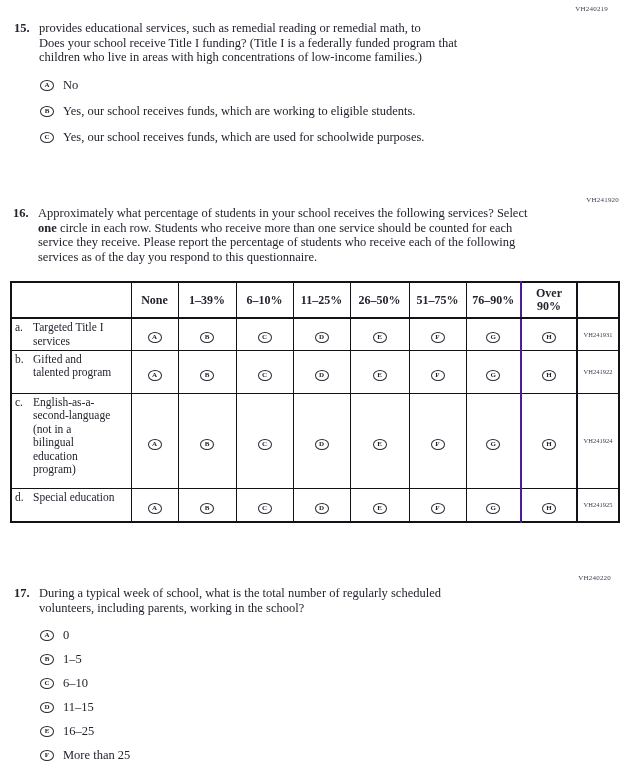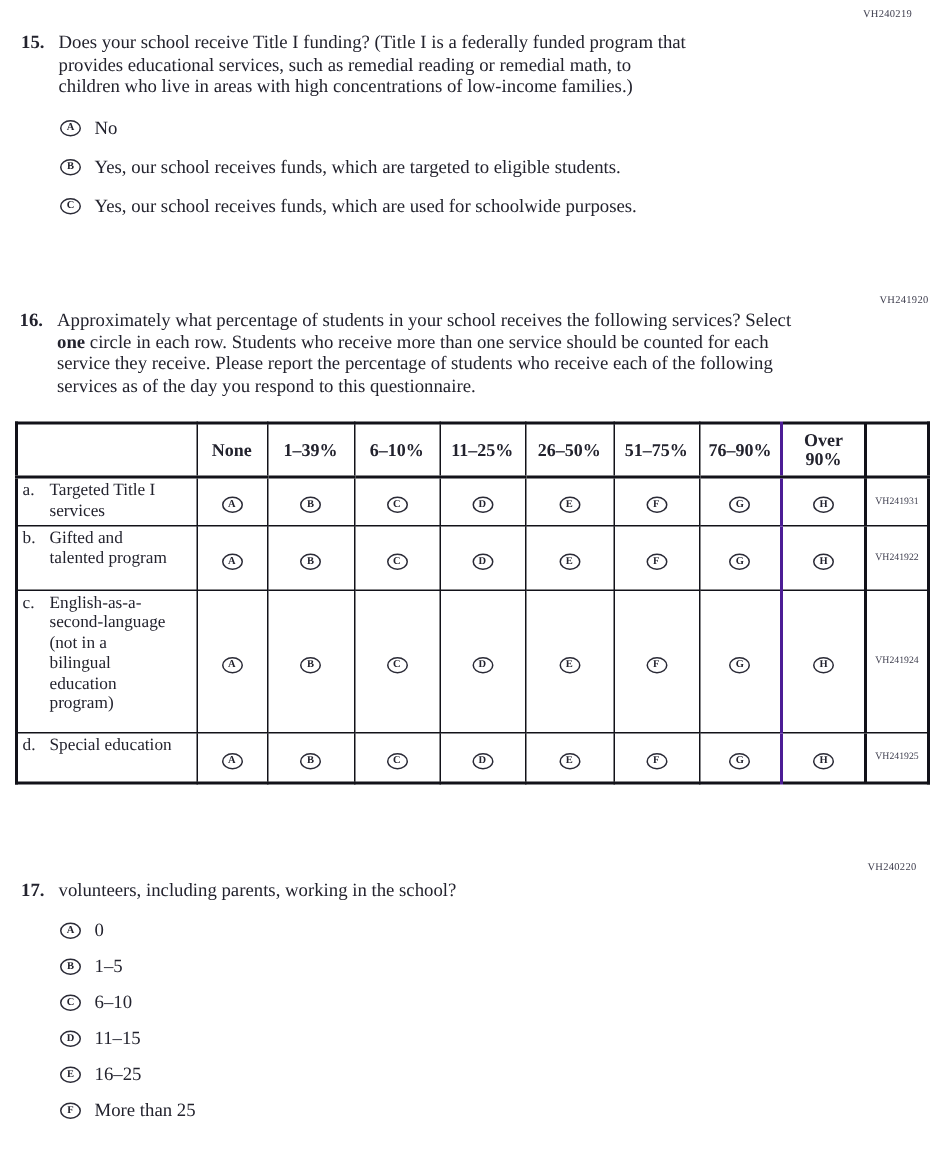--- a/index.html
+++ b/index.html
@@ -141,37 +141,37 @@
 <body>
 
 <div class="vcode" id="code-q15">VH240219</div>
 <div class="vcode" id="code-q16">VH241920</div>
 <div class="vcode" id="code-q17">VH240220</div>
 
 <section class="question" id="q15">
   <div class="qhead">
     <span class="qnum">15.</span>
     <div class="qtext">
+      <div class="tline">provides educational services, such as remedial reading or remedial math, to</div>
       <div class="tline">Does your school receive Title I funding? (Title I is a federally funded program that</div>
-      <div class="tline">provides educational services, such as remedial reading or remedial math, to</div>
       <div class="tline">children who live in areas with high concentrations of low-income families.)</div>
     </div>
   </div>
   <div class="optlist">
     <div class="option">
       <span class="circ">
           <i>A</i>
         </span>
       <span class="olabel">No</span>
     </div>
     <div class="option">
       <span class="circ">
           <i>B</i>
         </span>
-      <span class="olabel">Yes, our school receives funds, which are targeted to eligible students.</span>
+      <span class="olabel">Yes, our school receives funds, which are working to eligible students.</span>
     </div>
     <div class="option">
       <span class="circ">
           <i>C</i>
         </span>
       <span class="olabel">Yes, our school receives funds, which are used for schoolwide purposes.</span>
     </div>
   </div>
 </section>
 
@@ -283,20 +283,21 @@
       <td class="ccell"><span class="circ"><i>H</i></span></td>
       <td class="codecell">VH241925</td>
     </tr>
   </tbody>
 </table>
 
 <section class="question" id="q17">
   <div class="qhead">
     <span class="qnum">17.</span>
     <div class="qtext">
+      <div class="tline">During a typical week of school, what is the total number of regularly scheduled</div>
       <div class="tline">volunteers, including parents, working in the school?</div>
     </div>
   </div>
   <div class="optlist">
     <div class="option">
       <span class="circ">
           <i>A</i>
         </span>
       <span class="olabel">0</span>
     </div>

